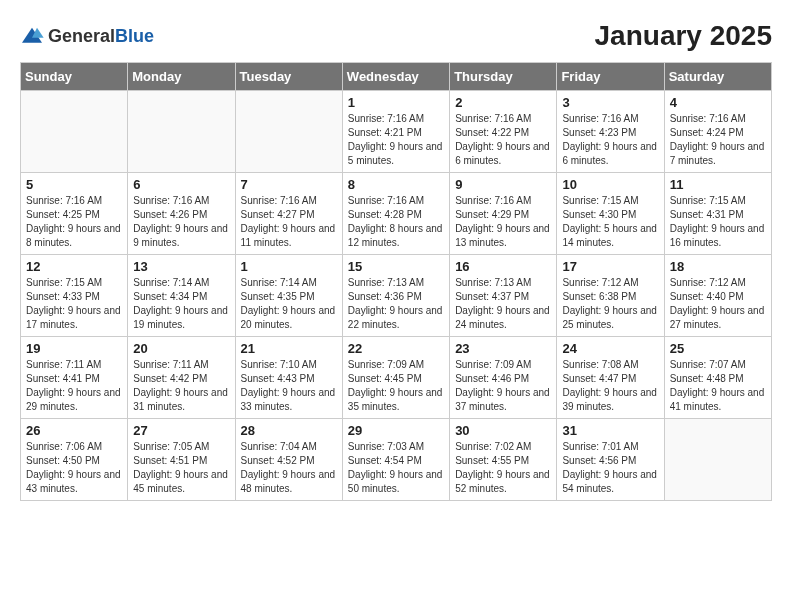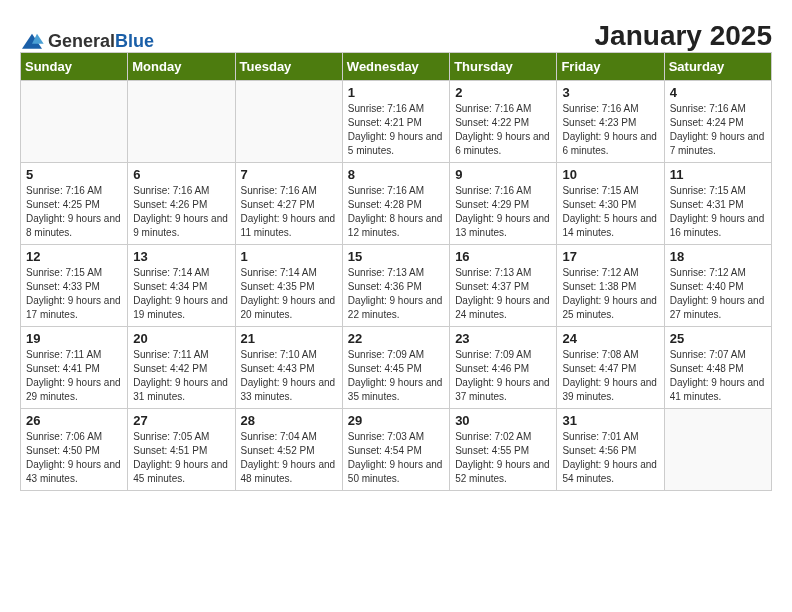--- a/index.html
+++ b/index.html
@@ -6,21 +6,22 @@
     body {
       font-family: Arial, sans-serif;
       background: #fff;
       width: 792px;
       min-height: 612px;
       padding: 20px;
     }
     .header-area {
       display: flex;
       justify-content: space-between;
-      align-items: flex-end;
+      align-items: center;
+      margin-bottom: 10px;
     }
     .logo {
       display: flex;
       align-items: center;
       gap: 4px;
     }
     .logo-icon {
       width: 24px;
       height: 20px;
     }
@@ -35,21 +36,21 @@
     .location-title {
       font-size: 16px;
       color: #444;
     }
     table {
       width: 100%;
       border-collapse: collapse;
       border: 1px solid #ccc;
     }
     th {
-      background-color: #4d7c0f;
+      background-color: #737373;
       color: #fff;
       font-size: 13px;
       padding: 6px 4px;
       text-align: left;
       border: 1px solid #ccc;
     }
     td {
       width: 14.28%;
       vertical-align: top;
       border: 1px solid #ccc;
@@ -173,21 +174,21 @@
         <td>
           <span class="day-number">15</span>
           <div class="day-info"><span>Sunrise: 7:13 AM</span><br><span>Sunset: 4:36 PM</span><br><span>Daylight: 9 hours and 22 minutes.</span></div>
         </td>
         <td>
           <span class="day-number">16</span>
           <div class="day-info"><span>Sunrise: 7:13 AM</span><br><span>Sunset: 4:37 PM</span><br><span>Daylight: 9 hours and 24 minutes.</span></div>
         </td>
         <td>
           <span class="day-number">17</span>
-          <div class="day-info"><span>Sunrise: 7:12 AM</span><br><span>Sunset: 1:38 PM</span><br><span>Daylight: 9 hours and 25 minutes.</span></div>
+          <div class="day-info"><span>Sunrise: 7:12 AM</span><br><span>Sunset: 6:38 PM</span><br><span>Daylight: 9 hours and 25 minutes.</span></div>
         </td>
         <td>
           <span class="day-number">18</span>
           <div class="day-info"><span>Sunrise: 7:12 AM</span><br><span>Sunset: 4:40 PM</span><br><span>Daylight: 9 hours and 27 minutes.</span></div>
         </td>
       </tr>
       <tr>
         <td>
           <span class="day-number">19</span>
           <div class="day-info"><span>Sunrise: 7:11 AM</span><br><span>Sunset: 4:41 PM</span><br><span>Daylight: 9 hours and 29 minutes.</span></div>

